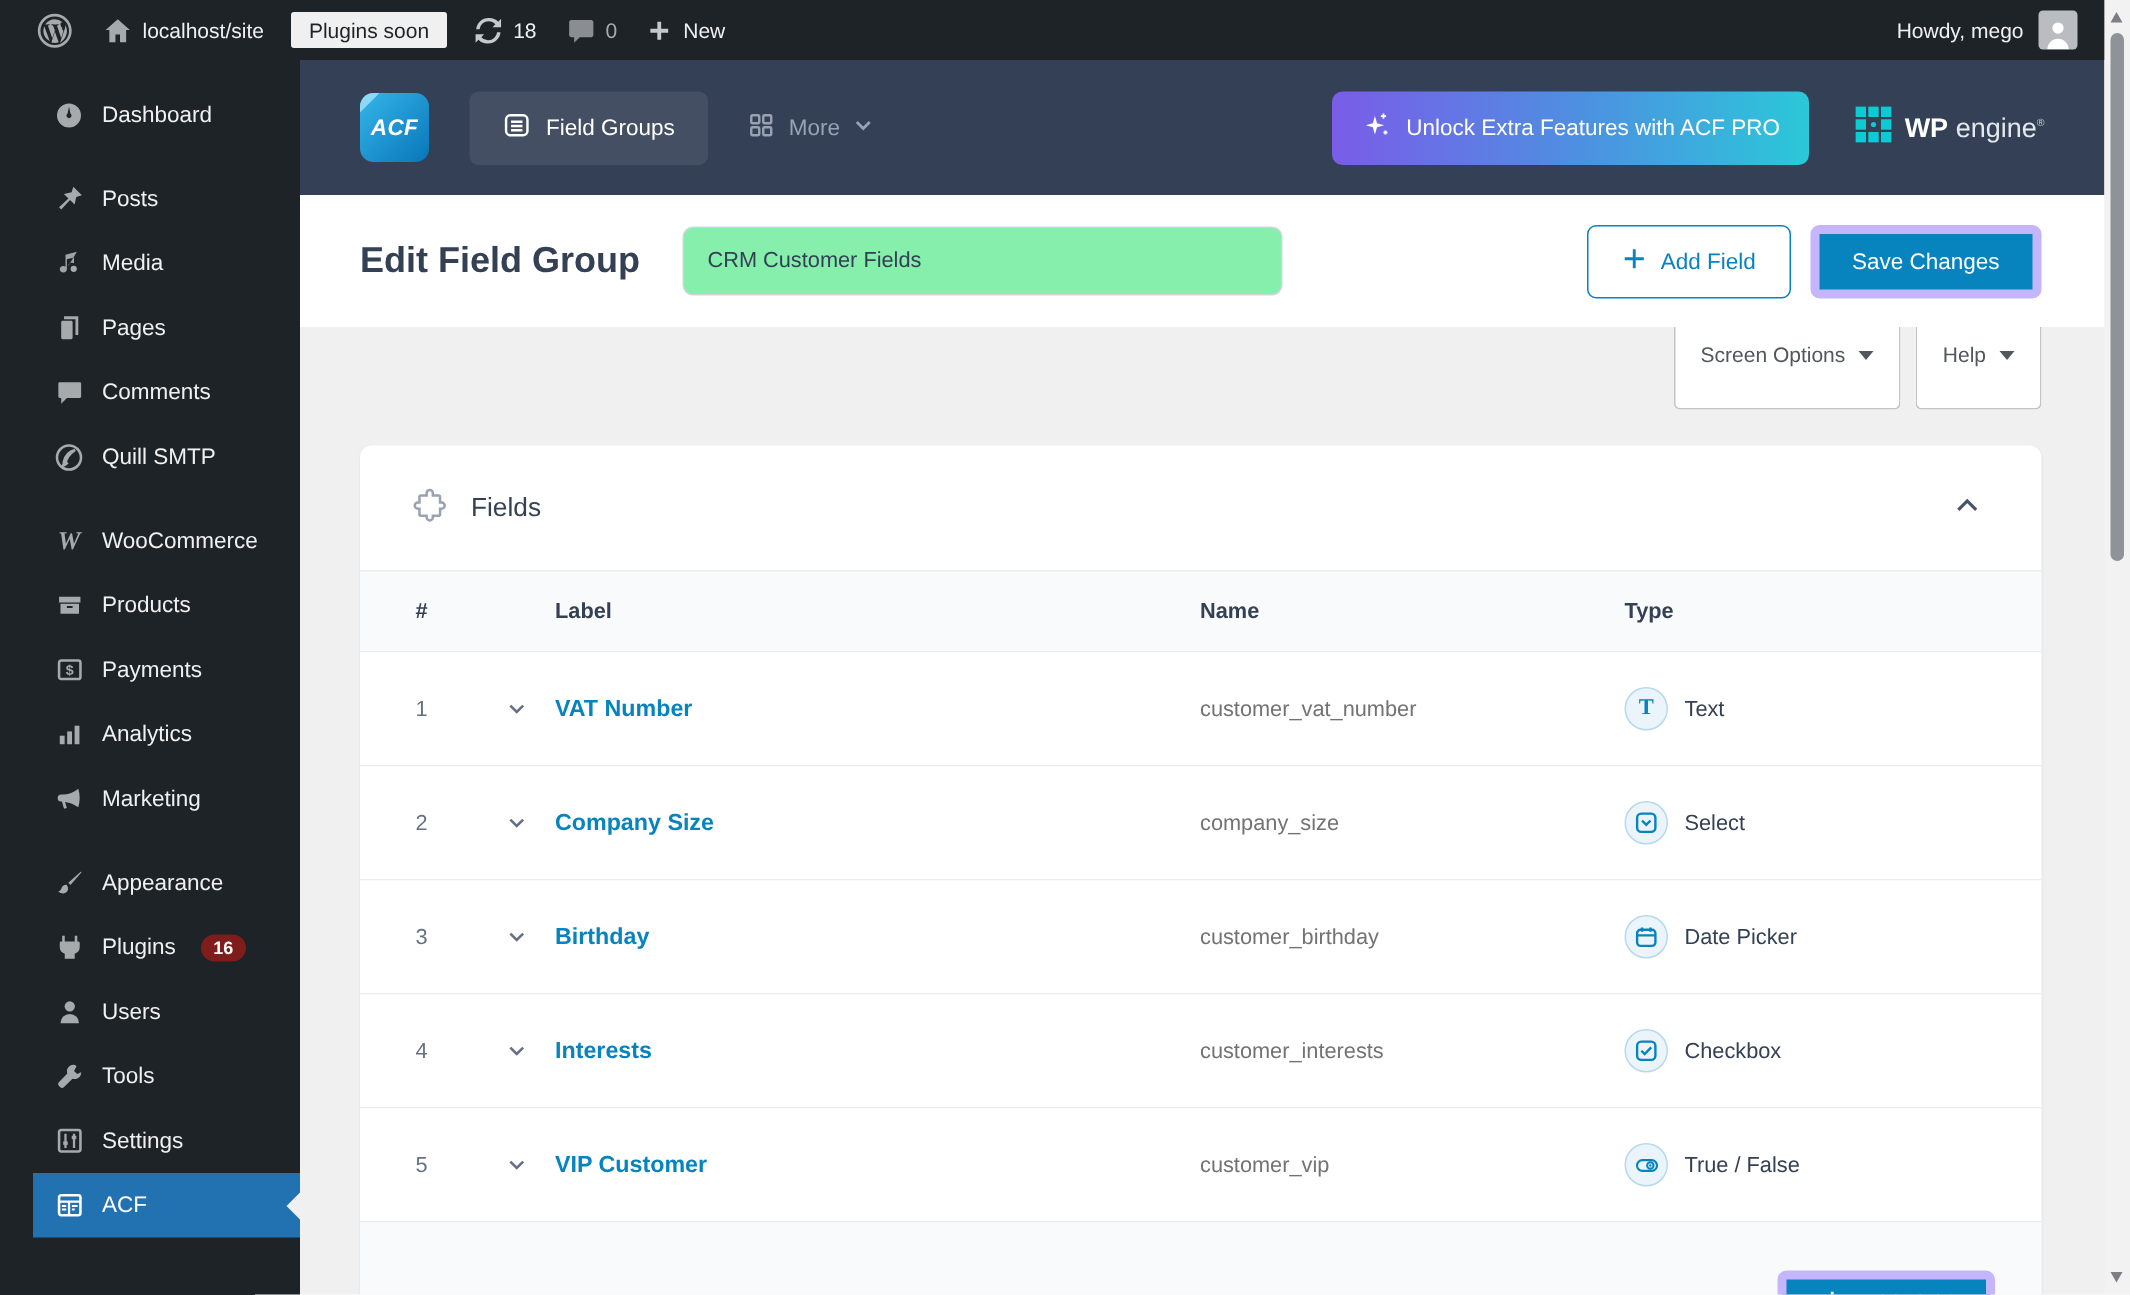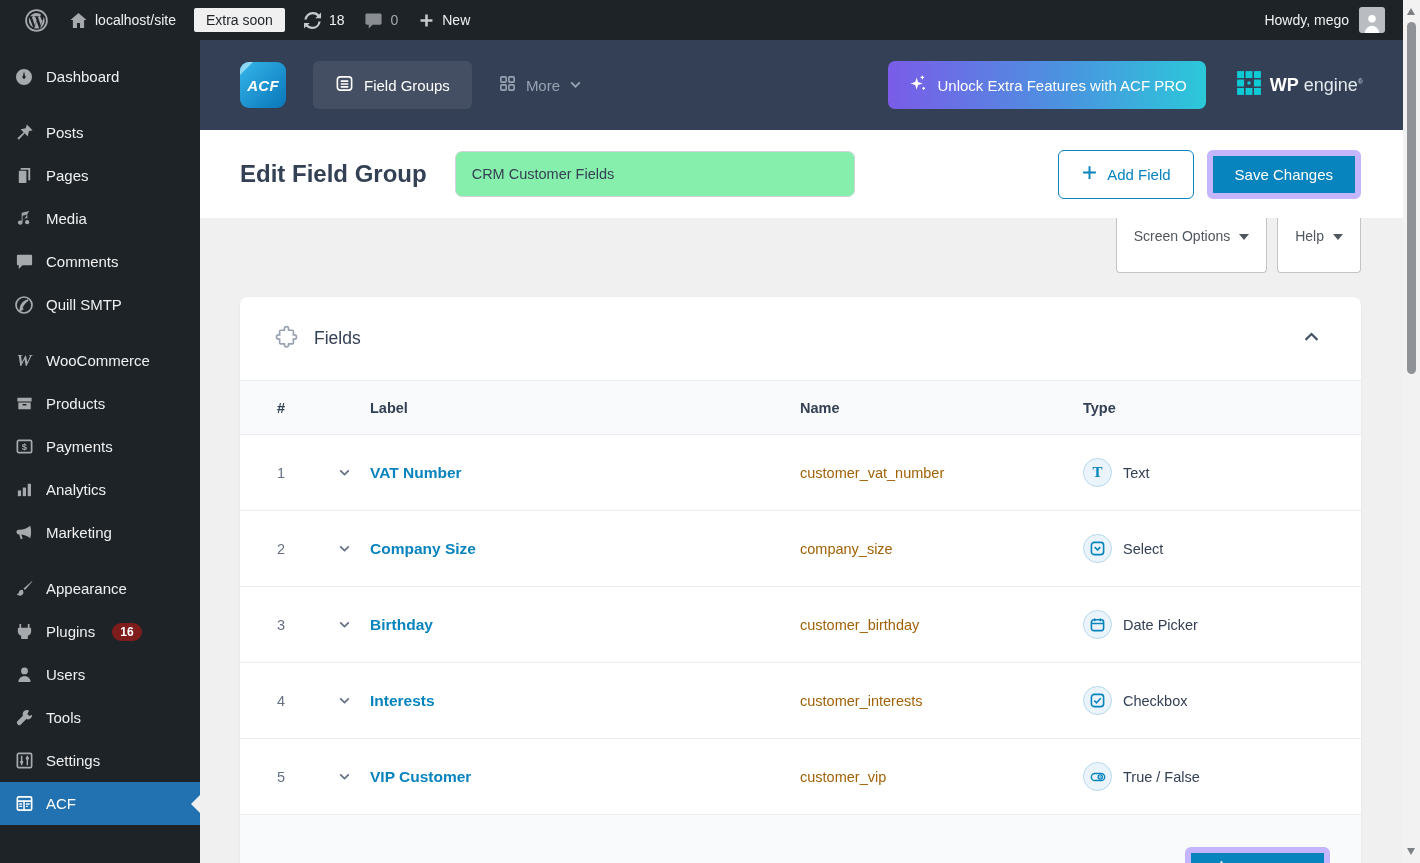--- a/index.html
+++ b/index.html
@@ -16,21 +16,21 @@
     font-size:14px; margin:0 8px; cursor:pointer; }
   .ab-dim { color:#a7aaad; }
   .ab-right { margin-left:auto; display:flex; align-items:center; gap:10px; padding-right:4px; }
   .avatar { width:26px; height:26px; border-radius:3px; background:#b9bdc1; display:flex;
     align-items:flex-end; justify-content:center; overflow:hidden; cursor:pointer; }
 
   
   .sidebar { position:fixed; top:40px; left:0; width:200px; bottom:0; background:#1d2327;
     padding-top:15px; z-index:40; }
   .side-item { height:43px; display:flex; align-items:center; gap:11px; padding-left:13px;
-    color:#f0f0f1; font-size:15px; cursor:pointer; position:relative; }
+    color:#f0f0f1; font-size:15px; cursor:pointer; position:relative;margin-left:22px; }
   .side-item .s-icon { width:22px; display:flex; justify-content:center; }
   .side-item.sep { margin-top:13px; }
   .side-item.active { background:#2271b1; color:#fff; }
   .side-item.active::after { content:""; position:absolute; right:0; top:50%; transform:translateY(-50%);
     width:0; height:0; border:9px solid transparent; border-right-color:#f0f0f1; }
   .badge { background:#7f1d1d; color:#fff; border-radius:10px; font-size:12px; padding:2px 8px;
     margin-left:6px; font-weight:700; }
   .s-icon svg { stroke:#a7aaad; fill:none; stroke-width:1.6; }
   .s-icon svg.fill { fill:#a7aaad; stroke:none; }
   .side-item.active .s-icon svg { stroke:#fff; }
@@ -89,21 +89,21 @@
 
   .grid-row { display:grid; grid-template-columns:53px 40px 430px 283px 1fr; align-items:center;
     padding-left:37px; }
   .thead { height:55px; background:#f9fafb; border-top:1px solid #eaecf0; border-bottom:1px solid #eaecf0;
     font-size:14.5px; font-weight:700; color:#344054; }
   .trow { height:76px; border-bottom:1px solid #eaecf0; background:#fff; }
   .row-num { color:#667085; font-size:14.5px; }
   .row-chevron { background:none; border:none; cursor:pointer; width:28px; height:28px;
     display:flex; align-items:center; justify-content:center; }
   .row-label { color:#0783be; font-size:15.5px; font-weight:700; text-decoration:none; cursor:pointer; }
-  .row-name { color:#a16207; font-size:14.5px; }
+  .row-name { color:#737373; font-size:14.5px; }
   .row-type { display:flex; align-items:center; gap:11px; color:#344054; font-size:14.5px; }
   .type-ic { width:29px; height:29px; border-radius:50%; background:#ebf4fa; border:1px solid #b5d9ed;
     display:flex; align-items:center; justify-content:center; color:#0783be; }
   .type-ic .t-letter { font-family:"Liberation Serif",serif; font-weight:700; font-size:15px; color:#0783be; }
 
   .panel-foot { height:80px; background:#f9fafb; display:flex; justify-content:flex-end; padding-right:31px; }
   .foot-add { margin-top:32px; height:44px; }
 
   
   .scrollbar { position:fixed; top:0; right:0; width:17px; height:100%; background:#f2f2f2; z-index:60; }
@@ -126,21 +126,21 @@
     </span>
   </div>
   <div class="ab-item">
     <span>
       <svg width="19" height="19" viewBox="0 0 20 20">
           <path fill="#a7aaad" d="M10 2 1.5 9.5h2.6V18h4.3v-5.3h3.2V18h4.3V9.5h2.6z"></path>
         </svg>
     </span>
     <span class="ab-text">localhost/site</span>
   </div>
-  <span class="coming-soon">Extra soon</span>
+  <span class="coming-soon">Plugins soon</span>
   <div class="ab-item">
     <span>
       <svg width="19" height="19" viewBox="0 0 20 20">
           <path fill="#c6c9cc" d="M10.2 3.3c1.9 0 3.6.8 4.8 2.1L13 7.5h6V1.6l-2 2A8.7 8.7 0 0 0 10.2 1 8.8 8.8 0 0 0 1.5 9h2.4a6.4 6.4 0 0 1 6.3-5.7zM10 16.7a6.4 6.4 0 0 1-4.9-2.1l2-2.1h-6v5.9l2-2A8.7 8.7 0 0 0 9.9 19a8.8 8.8 0 0 0 8.7-8h-2.4a6.4 6.4 0 0 1-6.2 5.7z"></path>
         </svg>
     </span>
     <span class="ab-text">18</span>
   </div>
   <div class="ab-item">
     <span>
@@ -182,34 +182,34 @@
     <span class="s-icon">
         <svg width="19" height="19" viewBox="0 0 20 20" class="fill">
           <path d="M12.5 1.5 18.5 7.5 14.6 8.7 13.4 14.1 10.2 10.9 4 17.5 2.5 16 9.1 9.8 5.9 6.6 11.3 5.4z"></path>
         </svg>
       </span>
     <span>Posts</span>
   </div>
   <div class="side-item">
     <span class="s-icon">
         <svg width="19" height="19" viewBox="0 0 20 20" class="fill">
+          <path d="M15 2 7 4v8.3a3 3 0 0 0-1.5-.3C3.9 12 3 13 3 14.2S4 16.5 5.5 16.5 8 15.4 8 14V7.2l5-1.3V10a3 3 0 0 0-1.5-.3c-1.6 0-2.5 1-2.5 2.2" opacity=".95"></path>
+          <circle cx="12.8" cy="13.9" r="2.2"></circle>
+        </svg>
+      </span>
+    <span>Media</span>
+  </div>
+  <div class="side-item">
+    <span class="s-icon">
+        <svg width="19" height="19" viewBox="0 0 20 20" class="fill">
           <path d="M6 2h10v13h-2V4H6z"></path>
           <rect x="4" y="5" width="8" height="13" rx="1"></rect>
         </svg>
       </span>
     <span>Pages</span>
-  </div>
-  <div class="side-item">
-    <span class="s-icon">
-        <svg width="19" height="19" viewBox="0 0 20 20" class="fill">
-          <path d="M15 2 7 4v8.3a3 3 0 0 0-1.5-.3C3.9 12 3 13 3 14.2S4 16.5 5.5 16.5 8 15.4 8 14V7.2l5-1.3V10a3 3 0 0 0-1.5-.3c-1.6 0-2.5 1-2.5 2.2" opacity=".95"></path>
-          <circle cx="12.8" cy="13.9" r="2.2"></circle>
-        </svg>
-      </span>
-    <span>Media</span>
   </div>
   <div class="side-item">
     <span class="s-icon">
         <svg width="19" height="19" viewBox="0 0 20 20" class="fill">
           <path d="M3 3h14c.6 0 1 .4 1 1v9c0 .6-.4 1-1 1h-9l-4 4v-4H3c-.6 0-1-.4-1-1V4c0-.6.4-1 1-1z"></path>
         </svg>
       </span>
     <span>Comments</span>
   </div>
   <div class="side-item">

